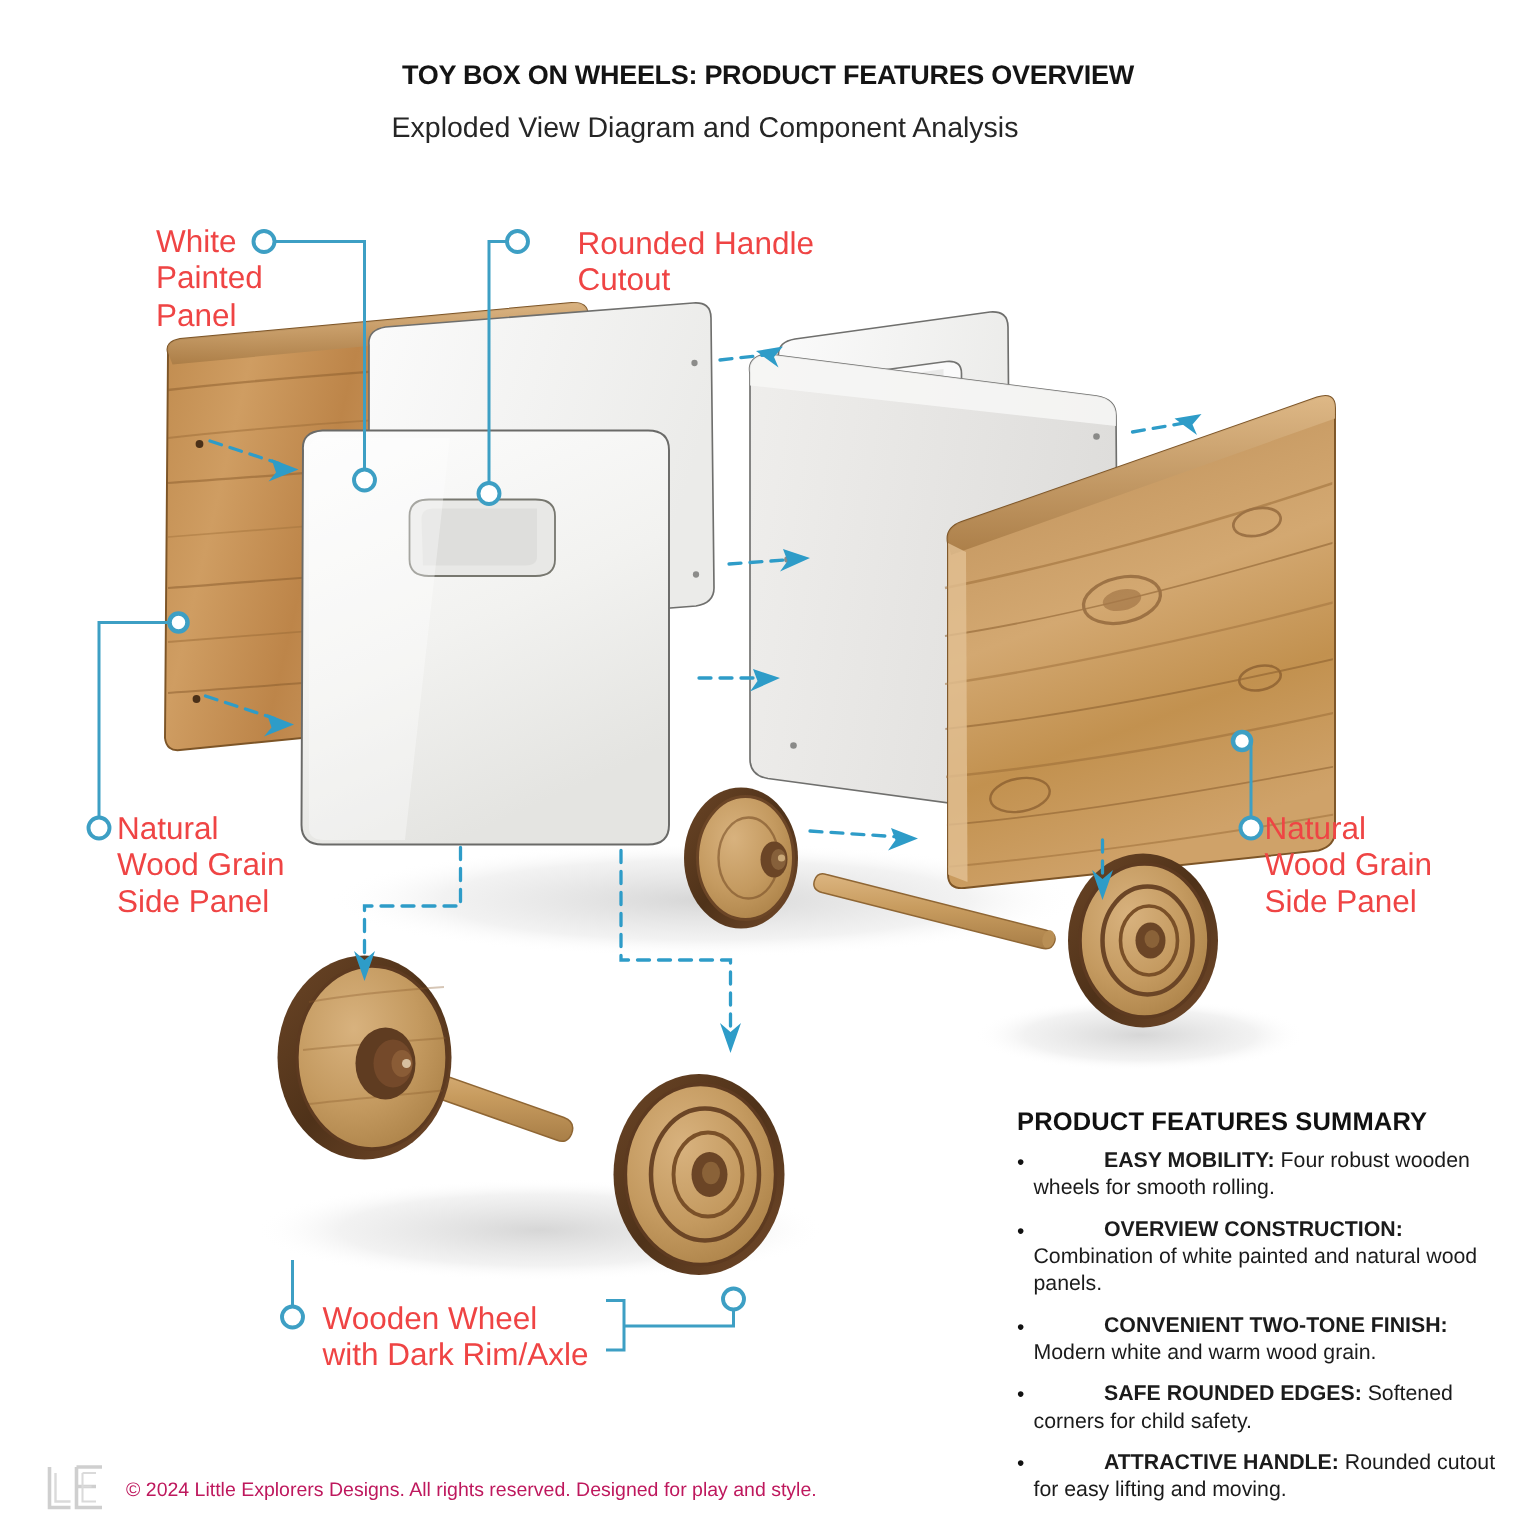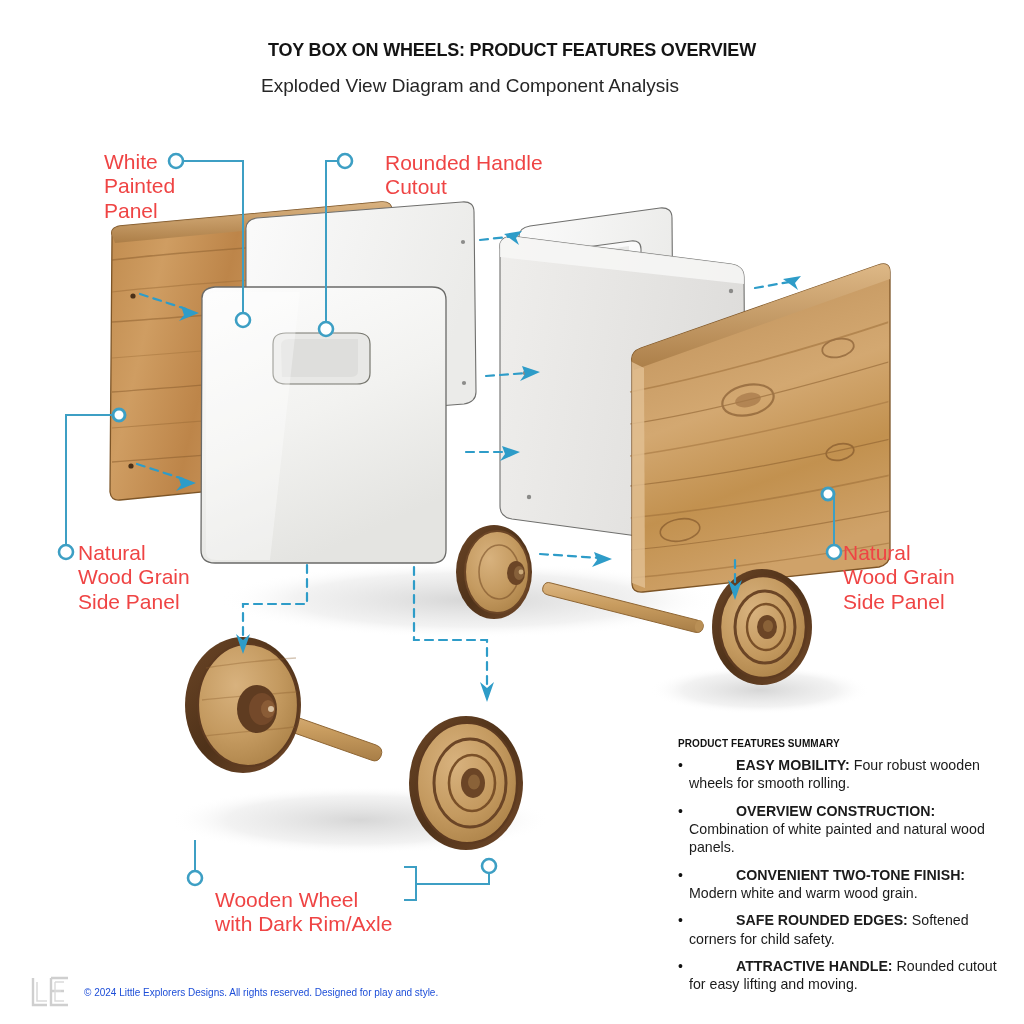--- a/index.html
+++ b/index.html
@@ -23,34 +23,34 @@
     position:absolute; top:75px; left:0; width:940px; text-align:center;
     font-size:19px; font-weight:400; color:#262626;
   }
 
   
   .callout { position:absolute; font-size:21px; line-height:1.16; color:#ef4444; white-space:pre-line; }
   .c-white-panel   { left:104px; top:150px; }
   .c-handle        { left:357px; top:151px;margin-left:28px; }
   .c-left-wood     { left:78px;  top:541px; }
   .c-right-wood    { left:843px; top:541px; }
-  .c-wheel         { left:215px; top:888px; text-align:left; }
+  .c-wheel         { left:215px; top:868px; text-align:left; }
 
   
   .features { position:absolute; left:678px; top:738px; width:336px; }
-  .features h3 { font-size:10px; font-weight:bold; letter-spacing:.1px; color:#111; margin-bottom:7px; }
+  .features h3 { font-size:17px; font-weight:bold; letter-spacing:.1px; color:#111; margin-bottom:7px; }
   .feat-item { display:flex; font-size:14.2px; line-height:1.29; margin-bottom:9px; color:#1b1b1b; }
   .feat-bullet { width:11px; flex:0 0 11px; color:#111; font-size:14px; line-height:1.29; }
   .feat-text { flex:1; }
   .feat-text b { font-weight:bold;margin-left:47px; }
 
   
   .footer { position:absolute; left:30px; top:975px; display:flex; align-items:center; gap:12px; }
   .footer-logo { width:42px; height:34px; flex:0 0 42px; }
-  .footer-text { font-size:10px; color:#1d4ed8; }
+  .footer-text { font-size:13px; color:#be185d; }
 
   svg { display:block; }
   .dimmed { pointer-events:none; }
 </style>
 </head>
 <body>
 
 <div id="stage">
 
   <div class="title">TOY BOX ON WHEELS: PRODUCT FEATURES OVERVIEW</div>

